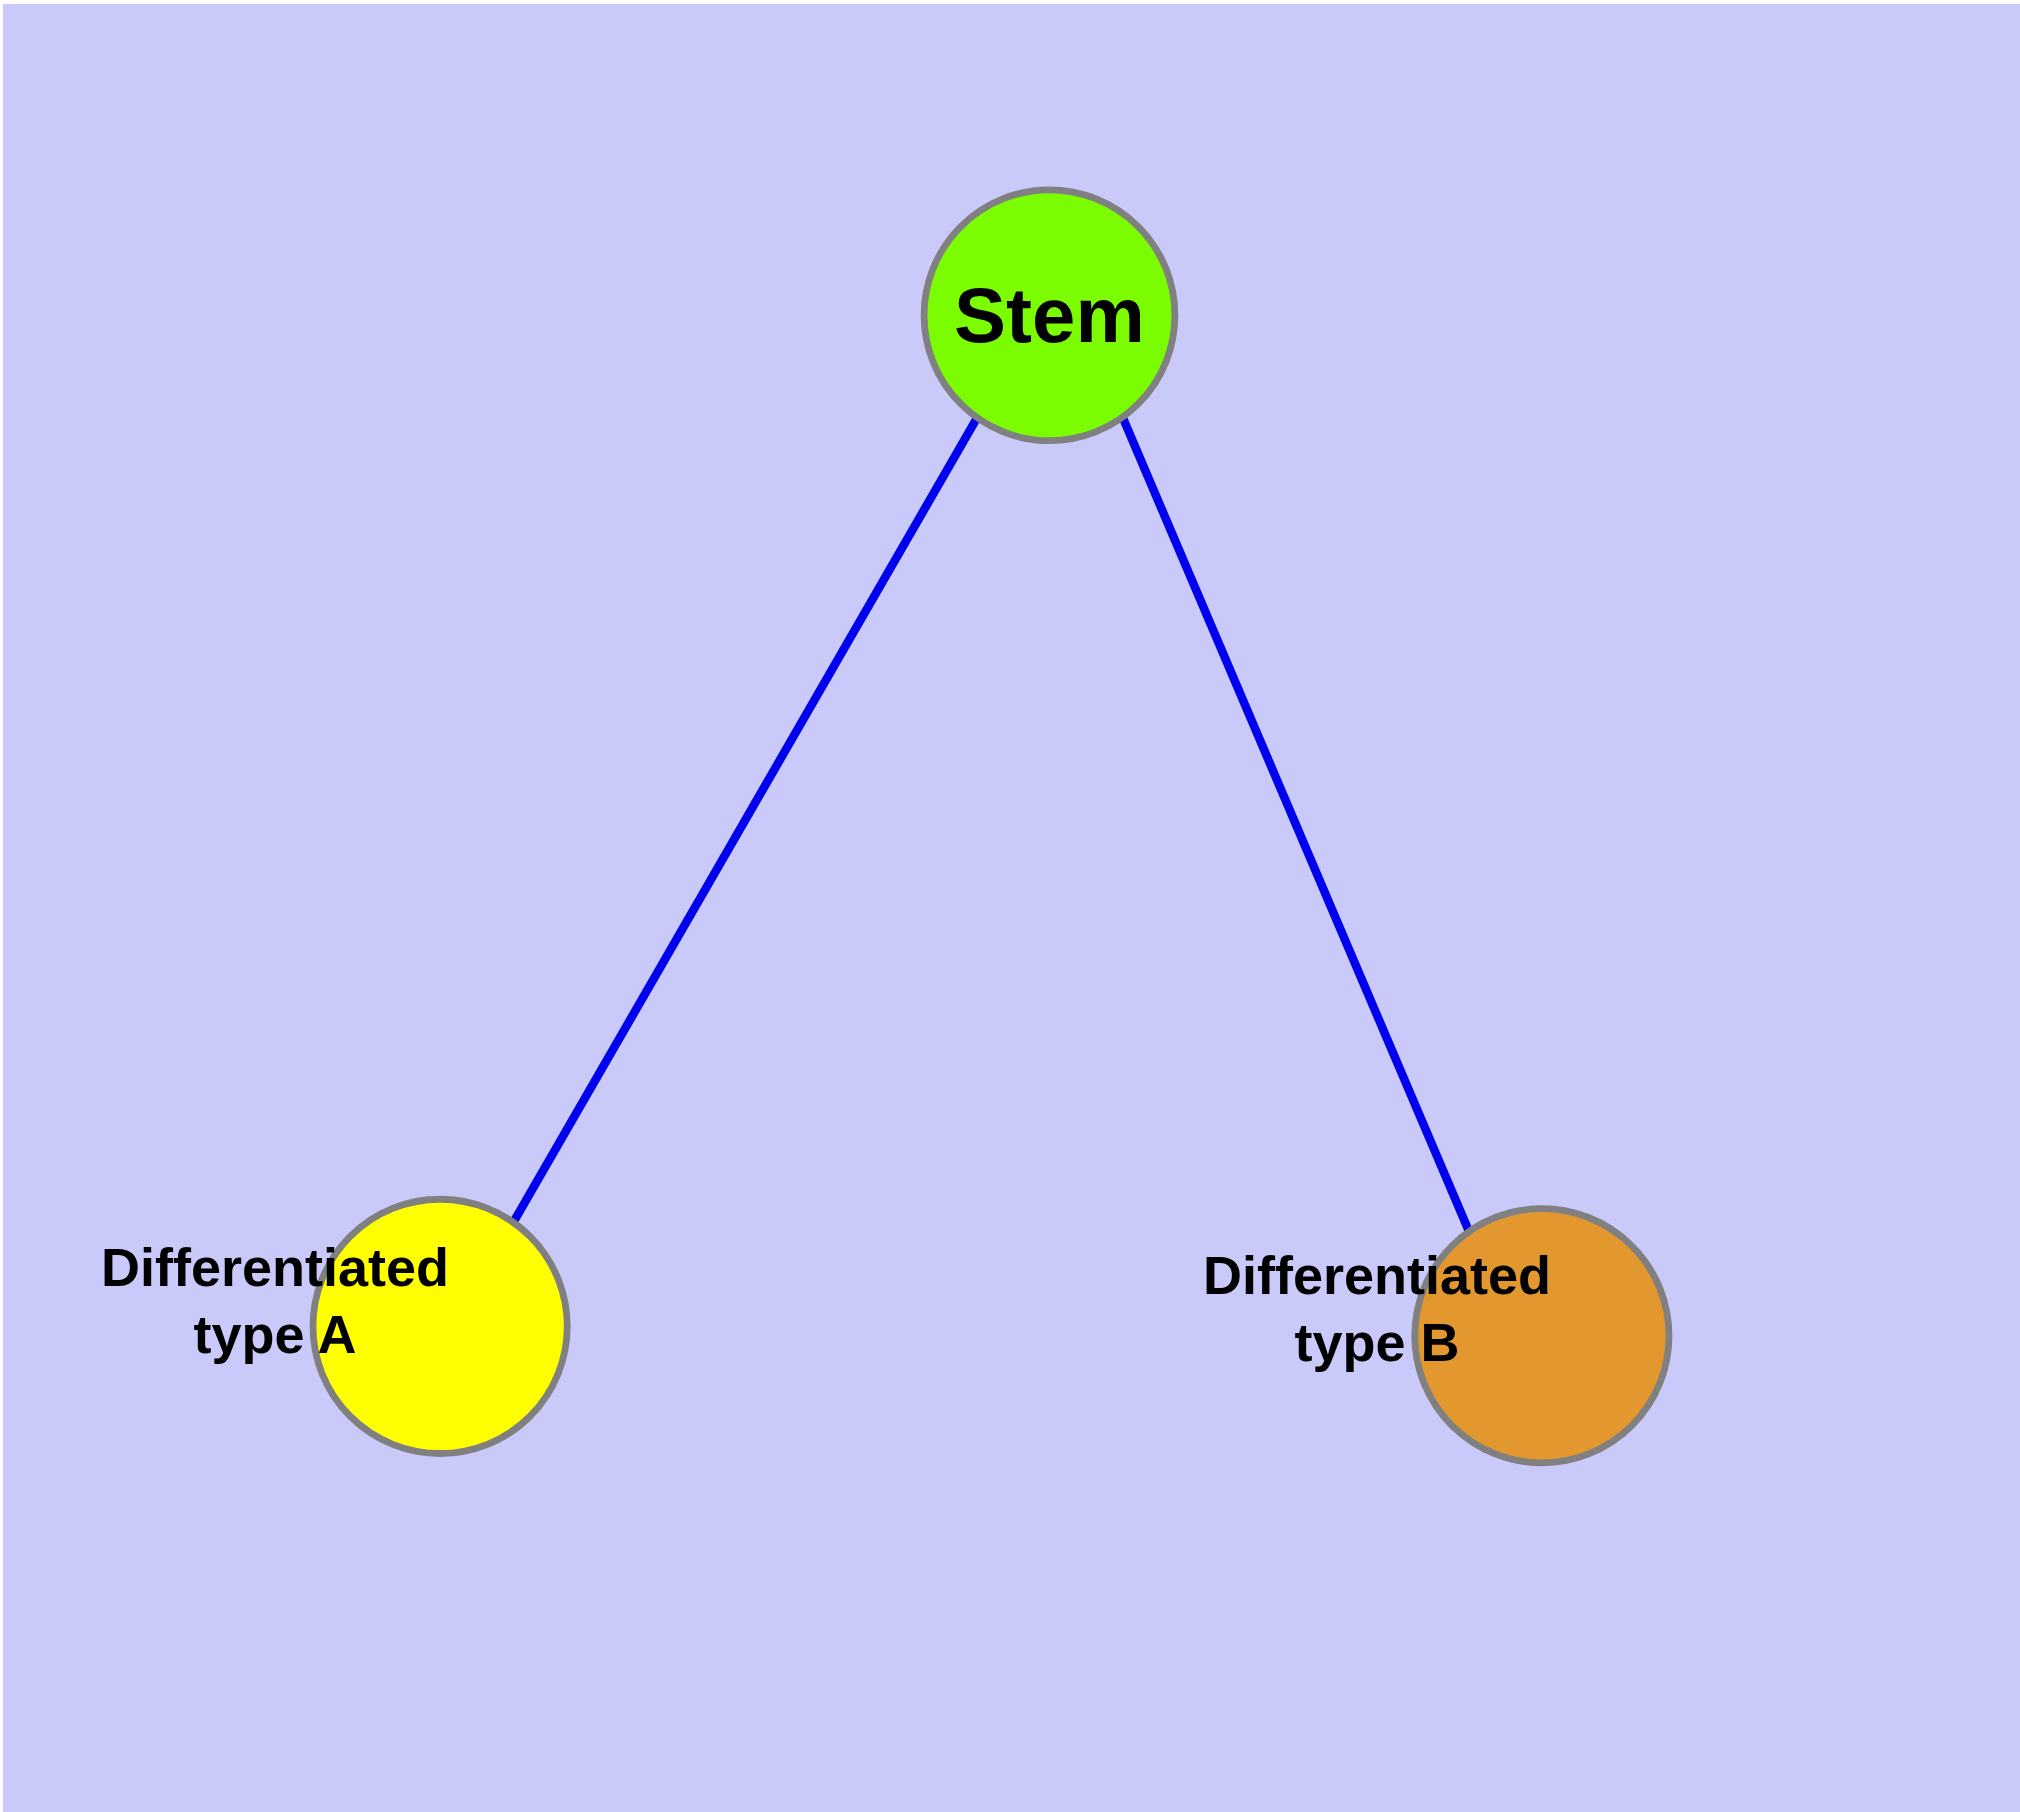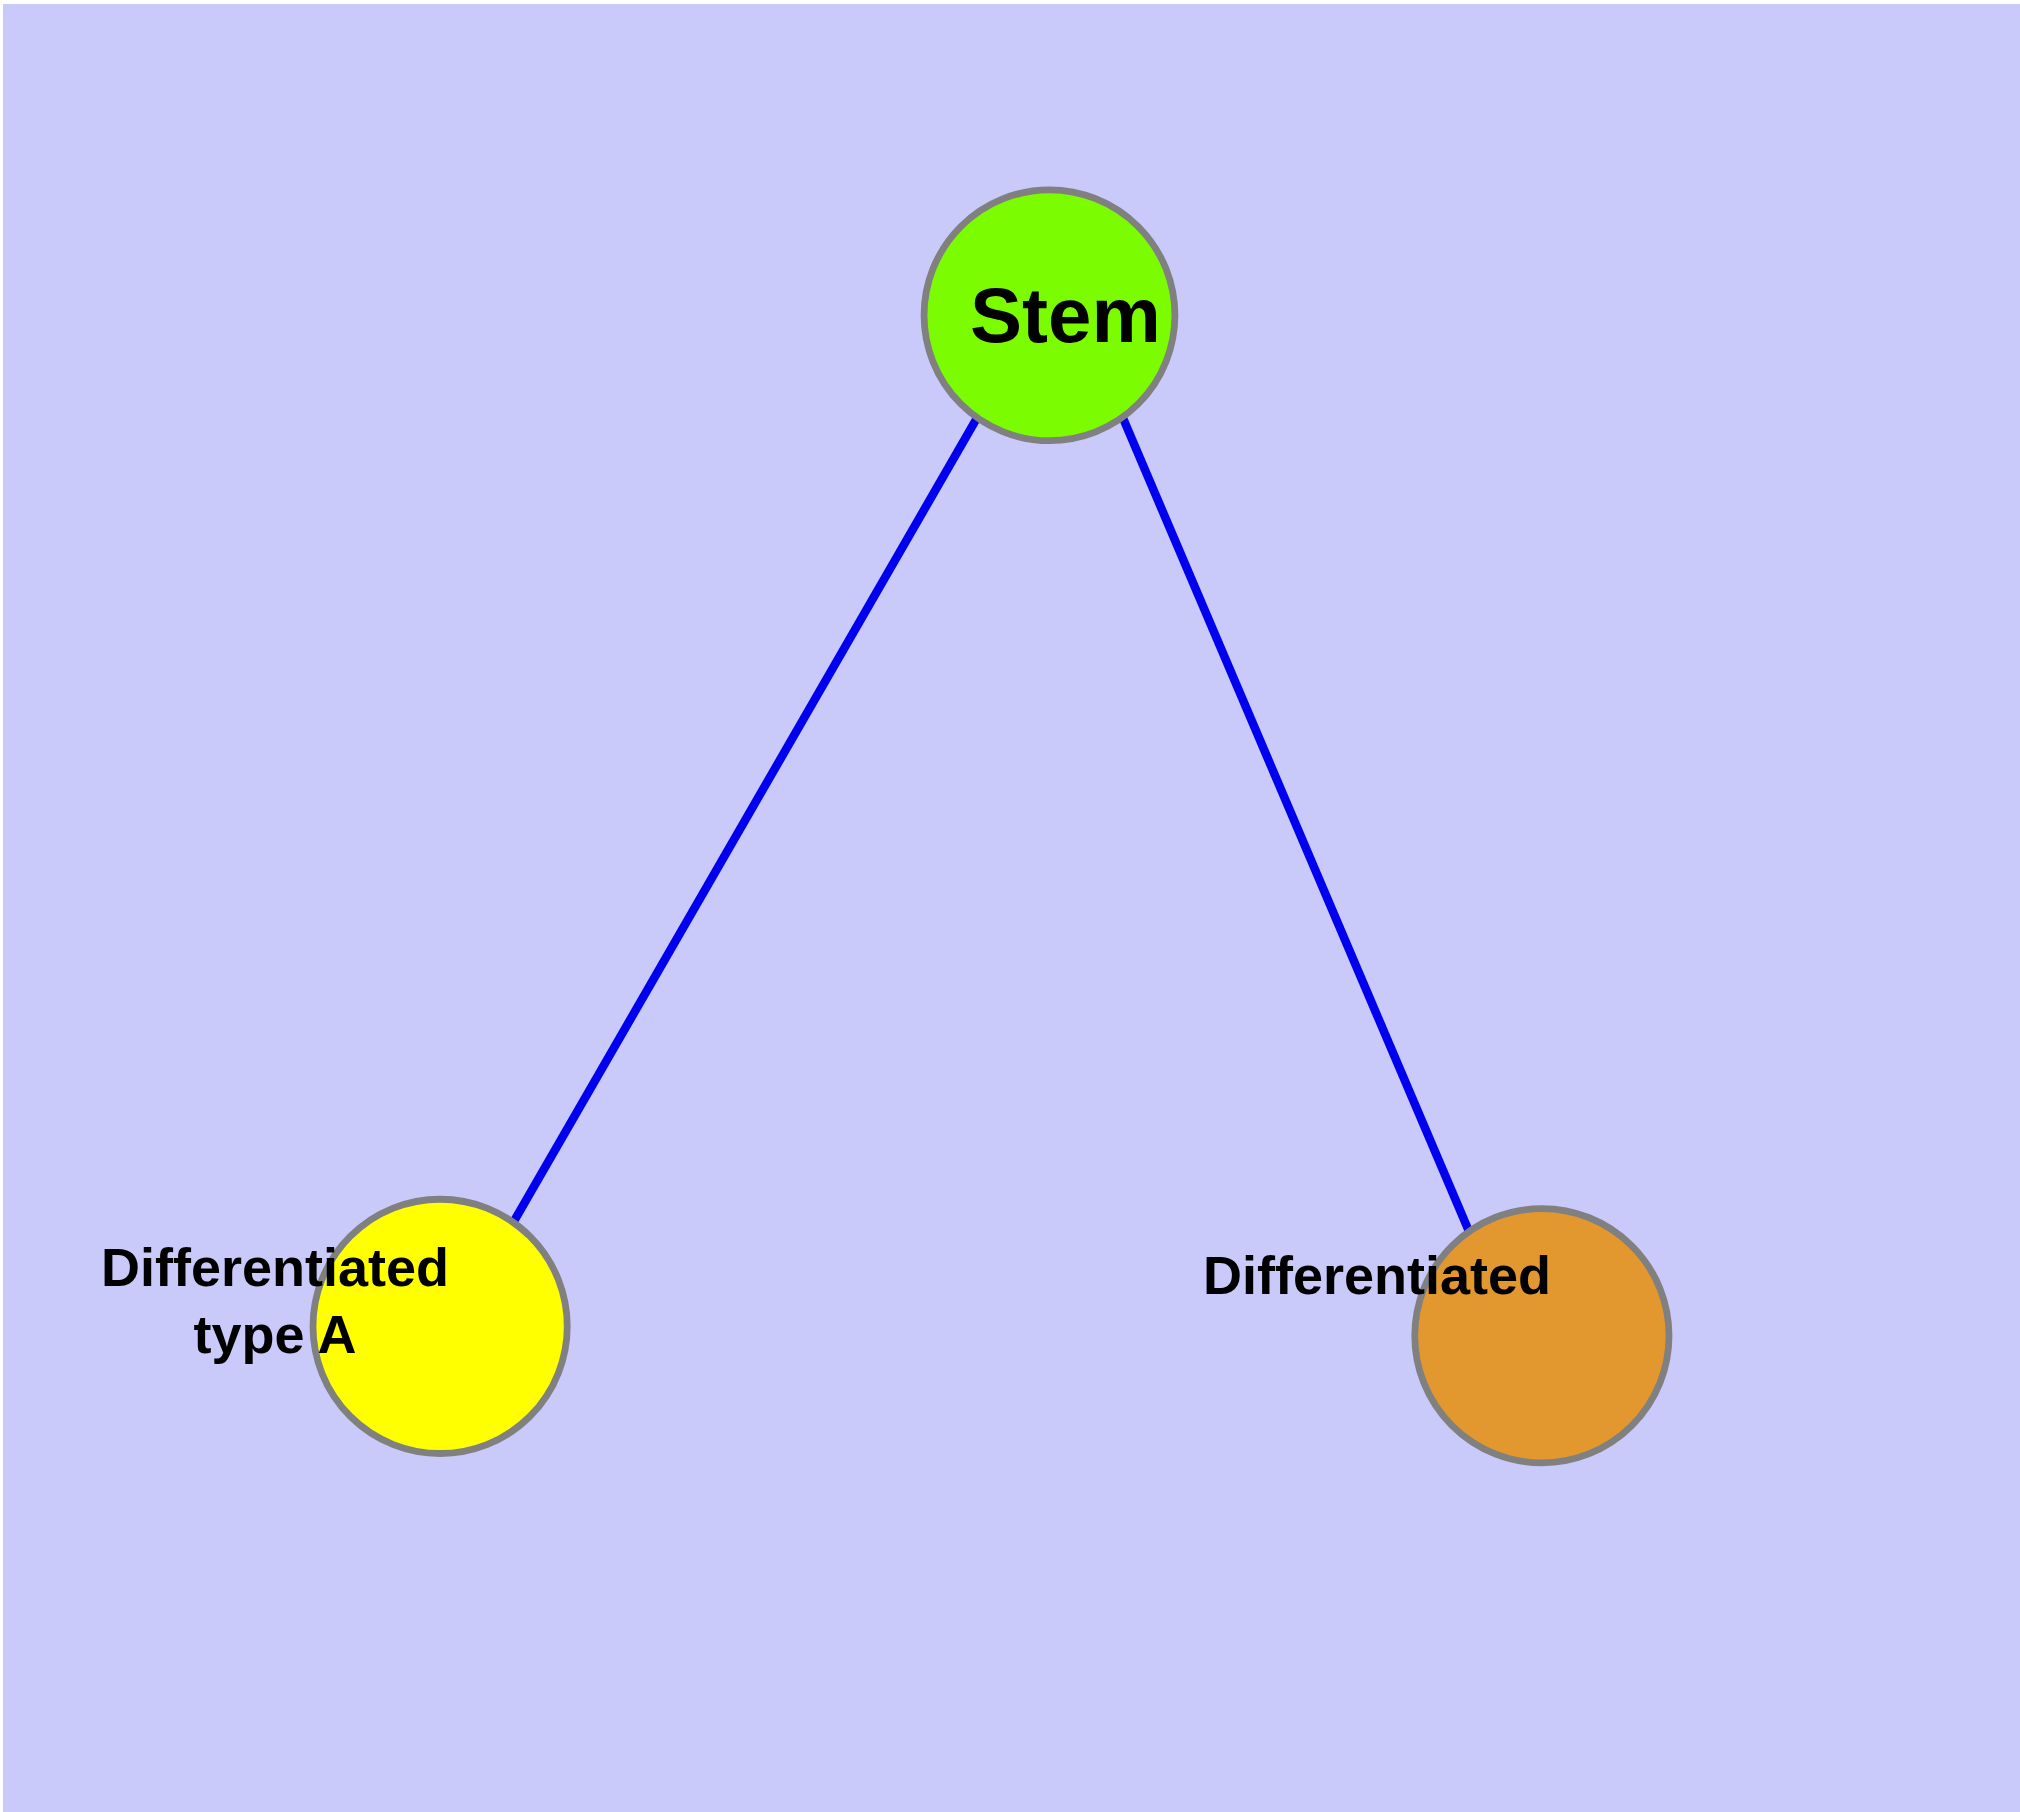--- a/index.html
+++ b/index.html
@@ -34,21 +34,20 @@
     font-family: "Liberation Sans", sans-serif;
     font-weight: bold;
     color: #000000;
     white-space: pre;
     text-align: center;
     line-height: 1.24;
     pointer-events: none;
   }
   .label-stem {
     font-size: 78px;
-    margin-left: 16px;
   }
   .label-diff {
     font-size: 54px;
   }
 </style>
 </head>
 <body>
 
 <div id="stage">
   <div id="canvas-bg"></div>
@@ -61,16 +60,16 @@
     <g id="nodes-layer">
         <circle cx="1238" cy="372" r="148" fill="#7cfc00" stroke="#808080" stroke-width="8"></circle>
         <circle cx="519" cy="1565" r="150" fill="#ffff00" stroke="#808080" stroke-width="8"></circle>
         <circle cx="1819" cy="1576" r="150" fill="#e2982e" stroke="#808080" stroke-width="8"></circle>
       </g>
   </svg>
 
   <div id="labels-layer">
       <div class="node-label label-stem" style="color: rgb(0, 0, 0); left: 954px; top: 267px;"><span>Stem</span></div>
       <div class="node-label label-diff" style="color: rgb(0, 0, 0); left: 101px; top: 1234px;"><span>Differentiated</span><br><span>type A</span></div>
-      <div class="node-label label-diff" style="color: rgb(0, 0, 0); left: 1203px; top: 1242px;"><span>Differentiated</span><br></div>
+      <div class="node-label label-diff" style="color: rgb(0, 0, 0); left: 1203px; top: 1242px;"><span>Differentiated</span><br><span>type B</span></div>
     </div>
 </div>
 
 
 </body></html>

